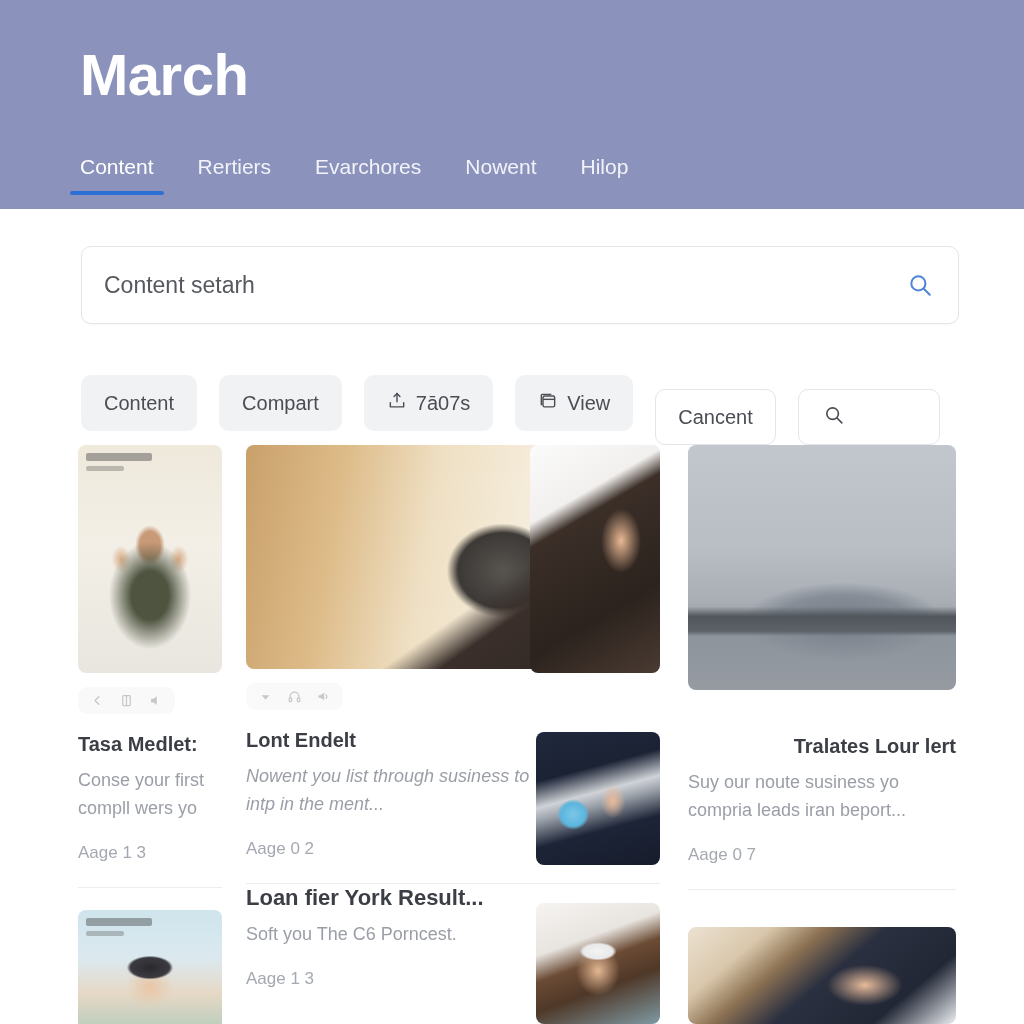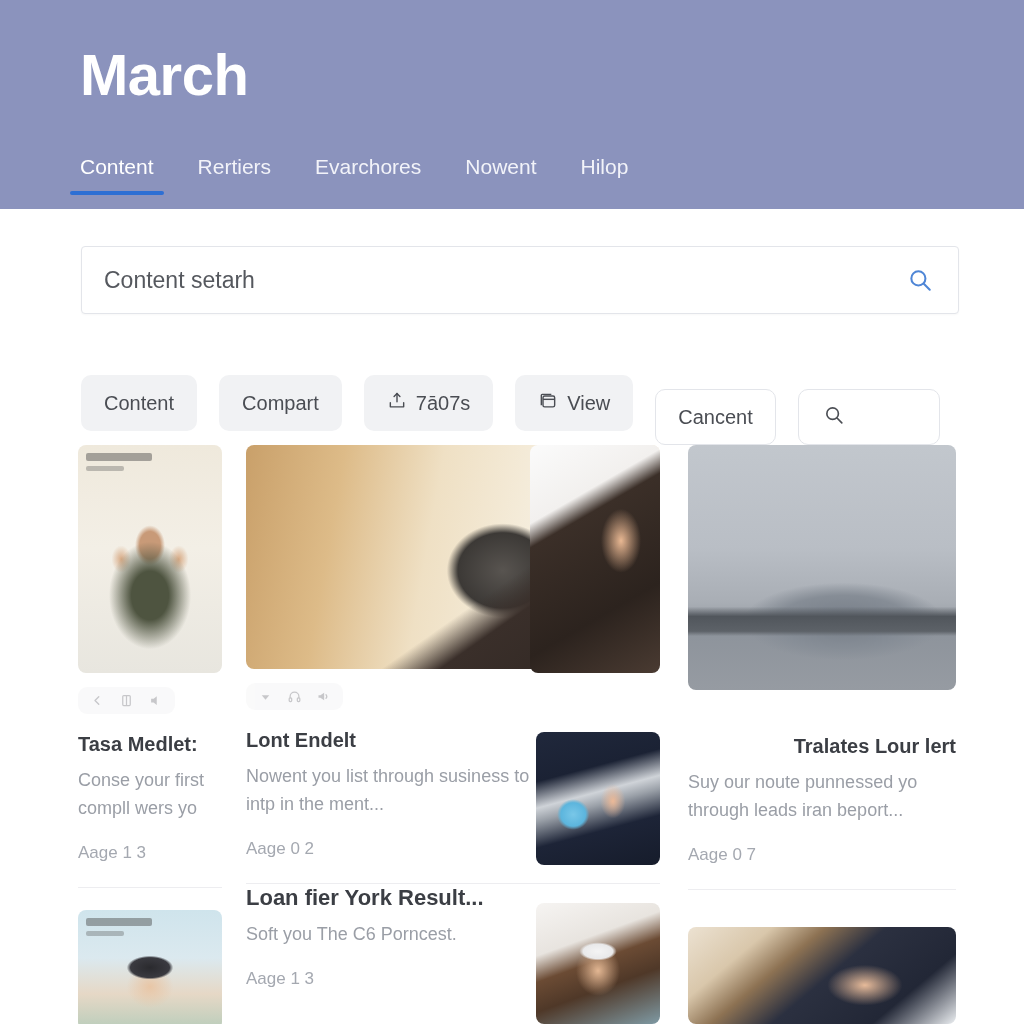--- a/index.html
+++ b/index.html
@@ -48,24 +48,24 @@
     left: -10px; right: -10px; bottom: 0;
     height: 4px;
     background: #2d6fd4;
     border-radius: 2px;
   }
 
   
   .searchbar {
     position: absolute;
     left: 81px; top: 246px;
-    width: 878px; height: 68px;
+    width: 878px; height: 78px;
     background: #ffffff;
     border: 1px solid #e3e5ea;
-    border-radius: 4px;
+    border-radius: 10px;
     display: flex;
     align-items: center;
     padding: 0 22px;
     box-shadow: 0 1px 2px rgba(16,24,40,0.03);
   }
   .search-input {
     flex: 1;
     border: none;
     outline: none;
     font-family: "Liberation Sans", sans-serif;
@@ -384,21 +384,21 @@
         </span>
         <span>
           <svg width="15" height="15" viewBox="0 0 24 24" fill="#9b9ba0" stroke="none">
             <path d="M4 10v4h3l6 4V6l-6 4H4z"></path>
             <path d="M16 9c1.4 1.6 1.4 4.4 0 6" stroke="#9b9ba0" stroke-width="2" fill="none" stroke-linecap="round"></path>
           </svg>
         </span>
       </div>
 
       <div class="card-title">Lont Endelt</div>
-      <div class="card-desc" style="width:290px;">Nowent you list through susiness to intp in the ment...</div>
+      <div class="card-desc" style="width:290px;font-style:italic;">Nowent you list through susiness to intp in the ment...</div>
       <div class="card-meta">Aage 0 2</div>
       <div class="divider"></div>
     </div>
 
     <div class="card" style="">
       <div class="card-title" style="font-size:22px;margin-top:0;">Loan fier York Result...</div>
       <div class="card-desc">Soft you The C6 Porncest.</div>
       <div class="card-meta">Aage 1 3</div>
     </div>
 
@@ -411,20 +411,20 @@
   <div class="thumb ph-glasses2" style="position:absolute;left:536px;top:458px;width:124px;height:121px;"></div>
 
   <div class="thumb ph-desk" style="position:absolute;left:688px;top:482px;width:268px;height:97px;"></div>
 
   <div class="col col-3">
 
     <div class="card">
       <div class="thumb ph-mountain" style="width:268px;height:245px;"></div>
 
       <div class="card-title" style="margin-top:44px;text-align:right;">Tralates Lour lert</div>
-      <div class="card-desc">Suy our noute punnessed yo through leads iran beport...</div>
+      <div class="card-desc">Suy our noute susiness yo compria leads iran beport...</div>
       <div class="card-meta">Aage 0 7</div>
       <div class="divider"></div>
     </div>
 
   </div>
 
 </div>
 
 </body></html>

